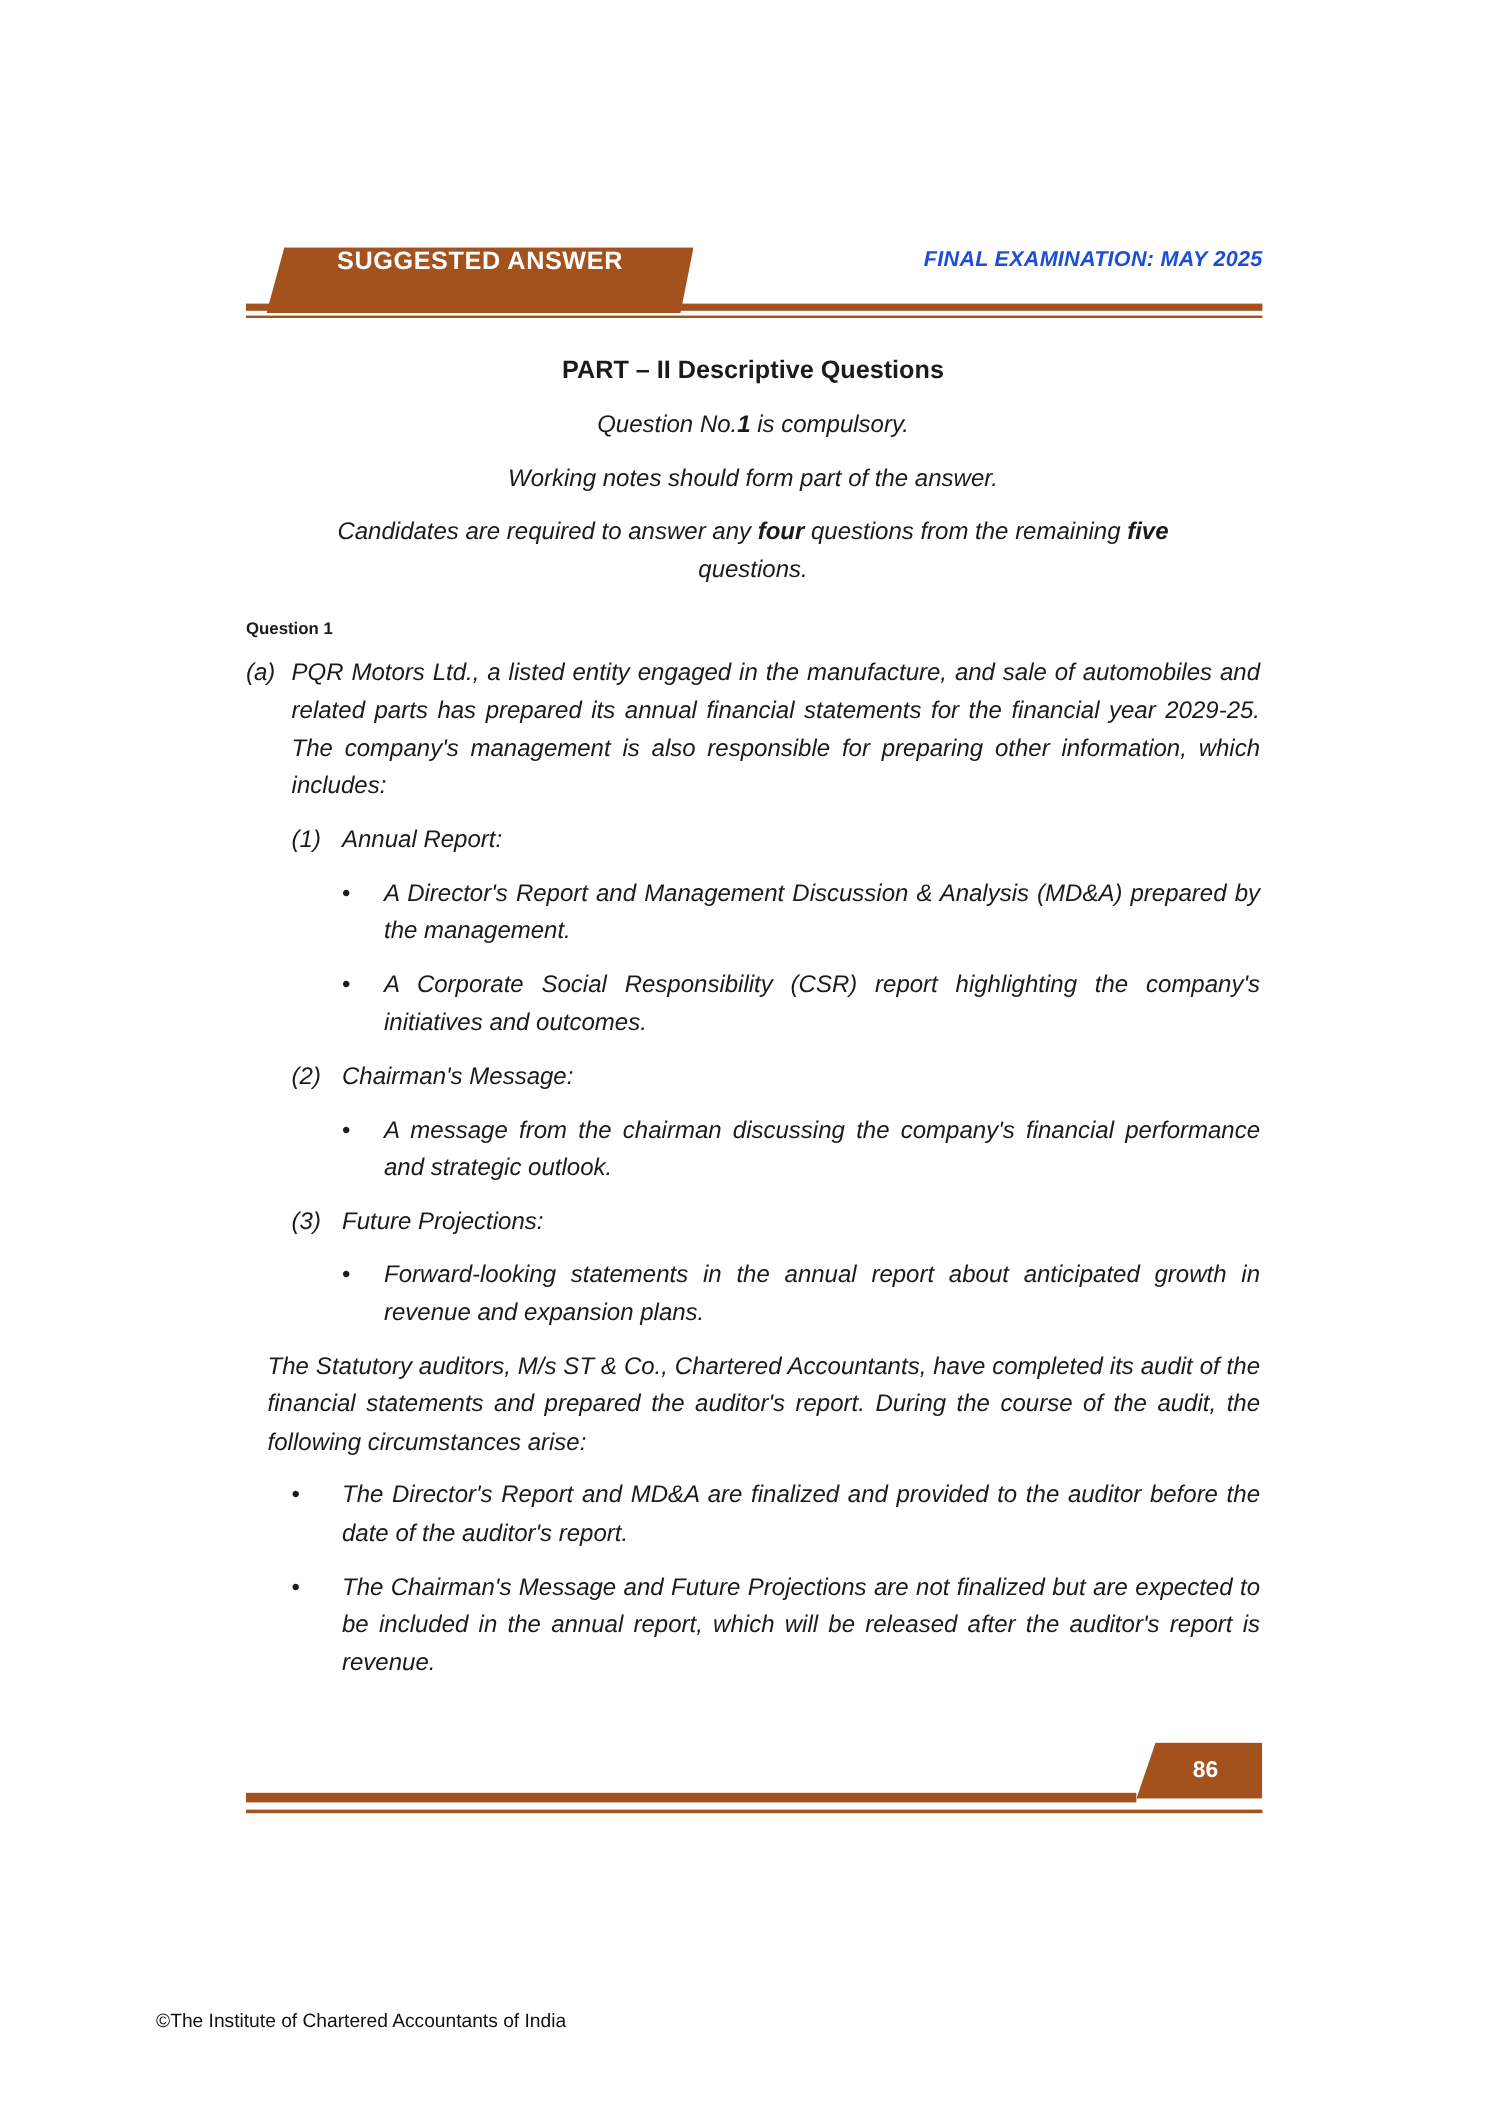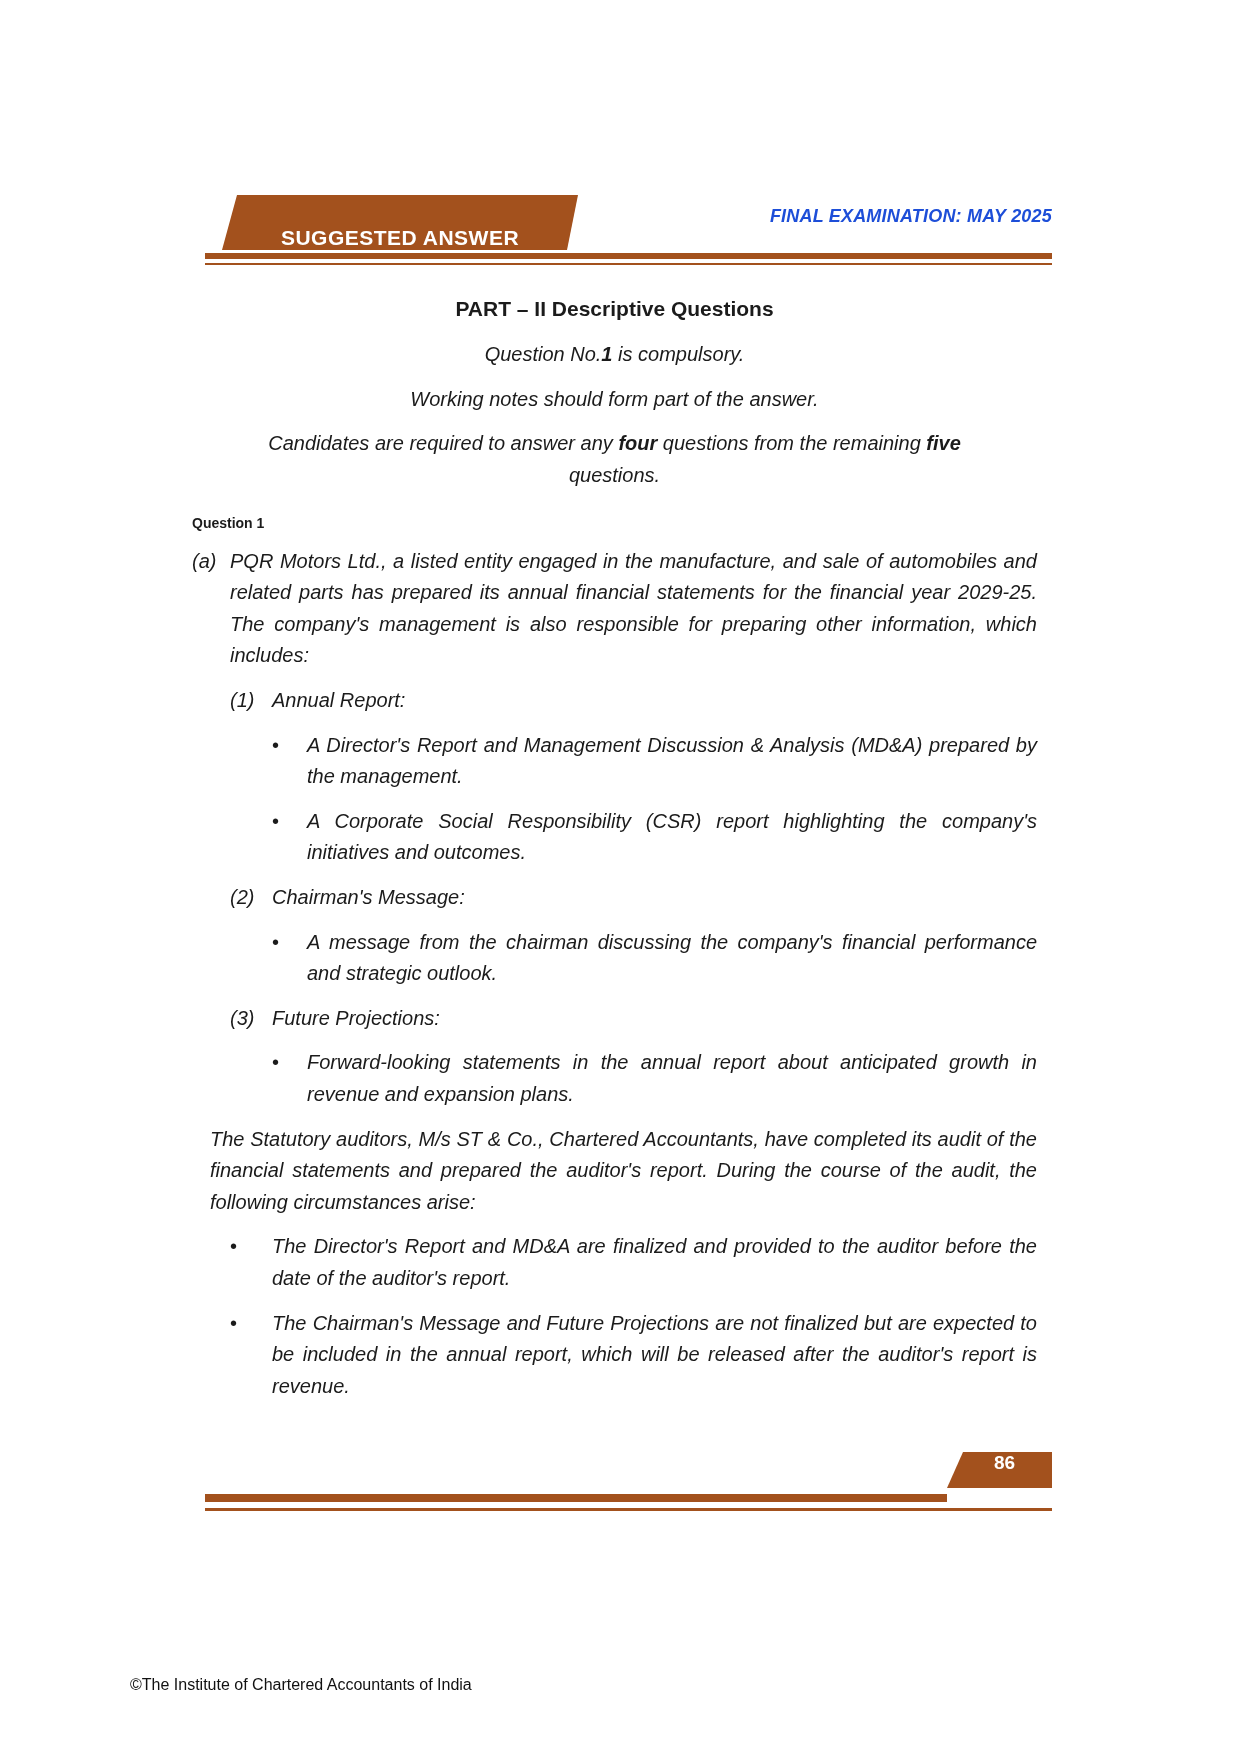--- a/index.html
+++ b/index.html
@@ -5,37 +5,37 @@
   html,body{margin:0;padding:0;background:#ffffff;}
   body{
     position:relative;
     width:1241px;height:1754px;
     font-family:"Liberation Sans",sans-serif;
     color:#1b1b1b;
     overflow:hidden;
   }
   
   .banner{
-    position:absolute;left:222px;top:195px;width:356px;height:55px;
+    position:absolute;left:222px;top:206px;width:356px;height:55px;
     clip-path:polygon(15px 0,100% 0,calc(100% - 11px) 100%,0 100%);
-    display:flex;align-items:flex-end;justify-content:center;
+    display:flex;align-items:flex-start;justify-content:center;
   }
   .banner-label{
     color:#ffffff;font-weight:bold;font-size:21px;letter-spacing:.5px;
   }
   .exam-title{
     position:absolute;right:189px;top:206px;
     font-weight:bold;font-size:18px;letter-spacing:.2px;
   }
   .rule{position:absolute;left:205px;width:847px;}
   .rule-thick-top{top:253px;height:6px;}
   .rule-thin-top{top:263px;height:2px;}
   
   .content{
-    position:absolute;left:192px;top:292px;width:845px;
+    position:absolute;left:205px;top:292px;width:845px;
     font-size:20px;font-style:italic;line-height:1.58;
   }
   .center-head{
     font-style:normal;font-weight:bold;font-size:21px;
     text-align:center;margin:0 0 14px 0;
   }
   .center-line{text-align:center;margin:0 0 13px 0;}
   .q-title{
     font-style:normal;font-weight:bold;font-size:14px;
     text-align:left;margin:20px 0 12px 0;
@@ -48,23 +48,23 @@
   .row-bullet1{margin-left:38px;}
   .row-bullet2{margin-left:80px;}
   .dot1{flex:none;width:42px;font-style:normal;}
   .dot2{flex:none;width:35px;font-style:normal;}
   .para{text-align:justify;margin:3px 0 13px 18px;}
   b,.bold{font-weight:bold;}
   
   .rule-thick-bottom{position:absolute;left:205px;top:1494px;width:742px;height:8px;}
   .rule-thin-bottom{position:absolute;left:205px;top:1508px;width:847px;height:3px;}
   .page-badge{
-    position:absolute;left:947px;top:1452px;width:105px;height:36px;
+    position:absolute;left:947px;top:1452px;width:105px;height:47px;
     clip-path:polygon(16px 0,100% 0,100% 100%,0 100%);
-    display:flex;align-items:flex-start;justify-content:center;
+    display:flex;align-items:center;justify-content:center;
   }
   .page-badge span{color:#ffffff;font-weight:bold;font-size:19px;padding-left:10px;}
   .copyright{
     position:absolute;left:130px;top:1676px;
     font-size:16px;color:#111111;
   }
 </style>
 </head>
 <body>
 

